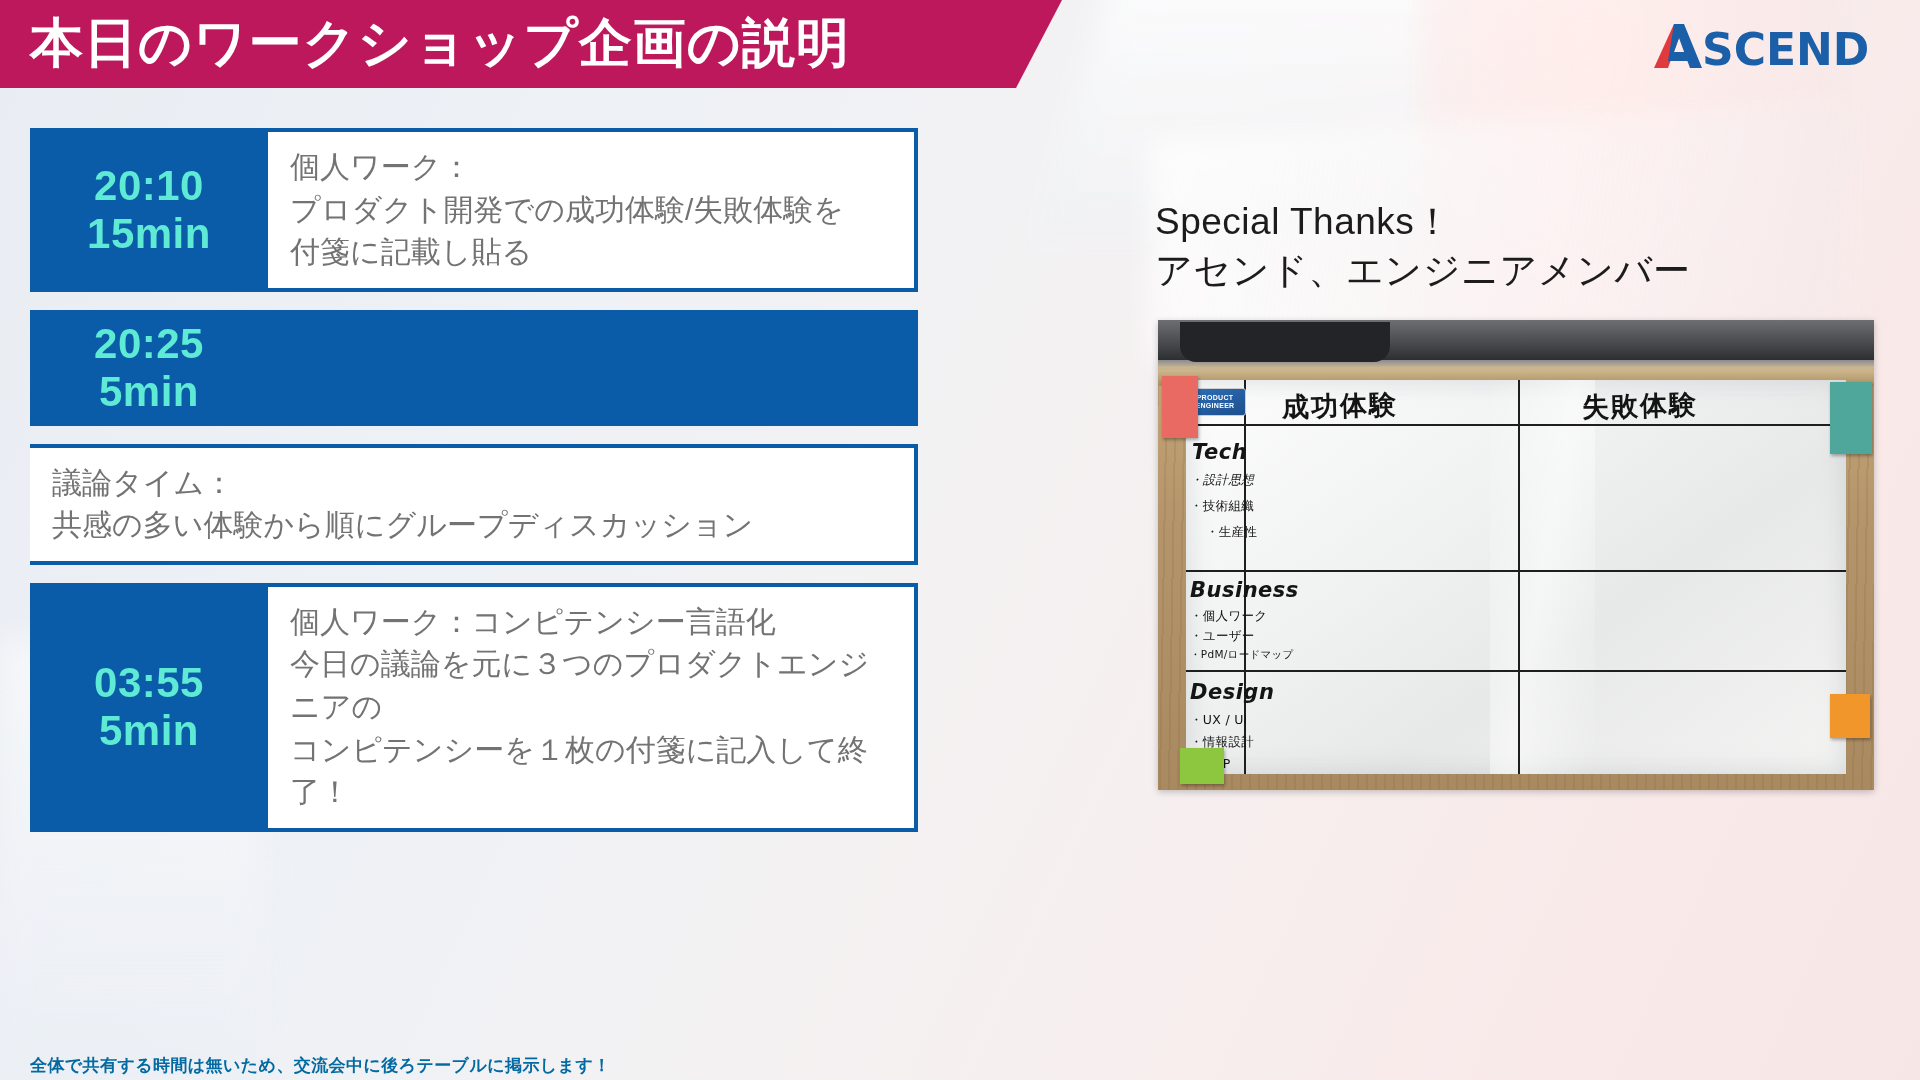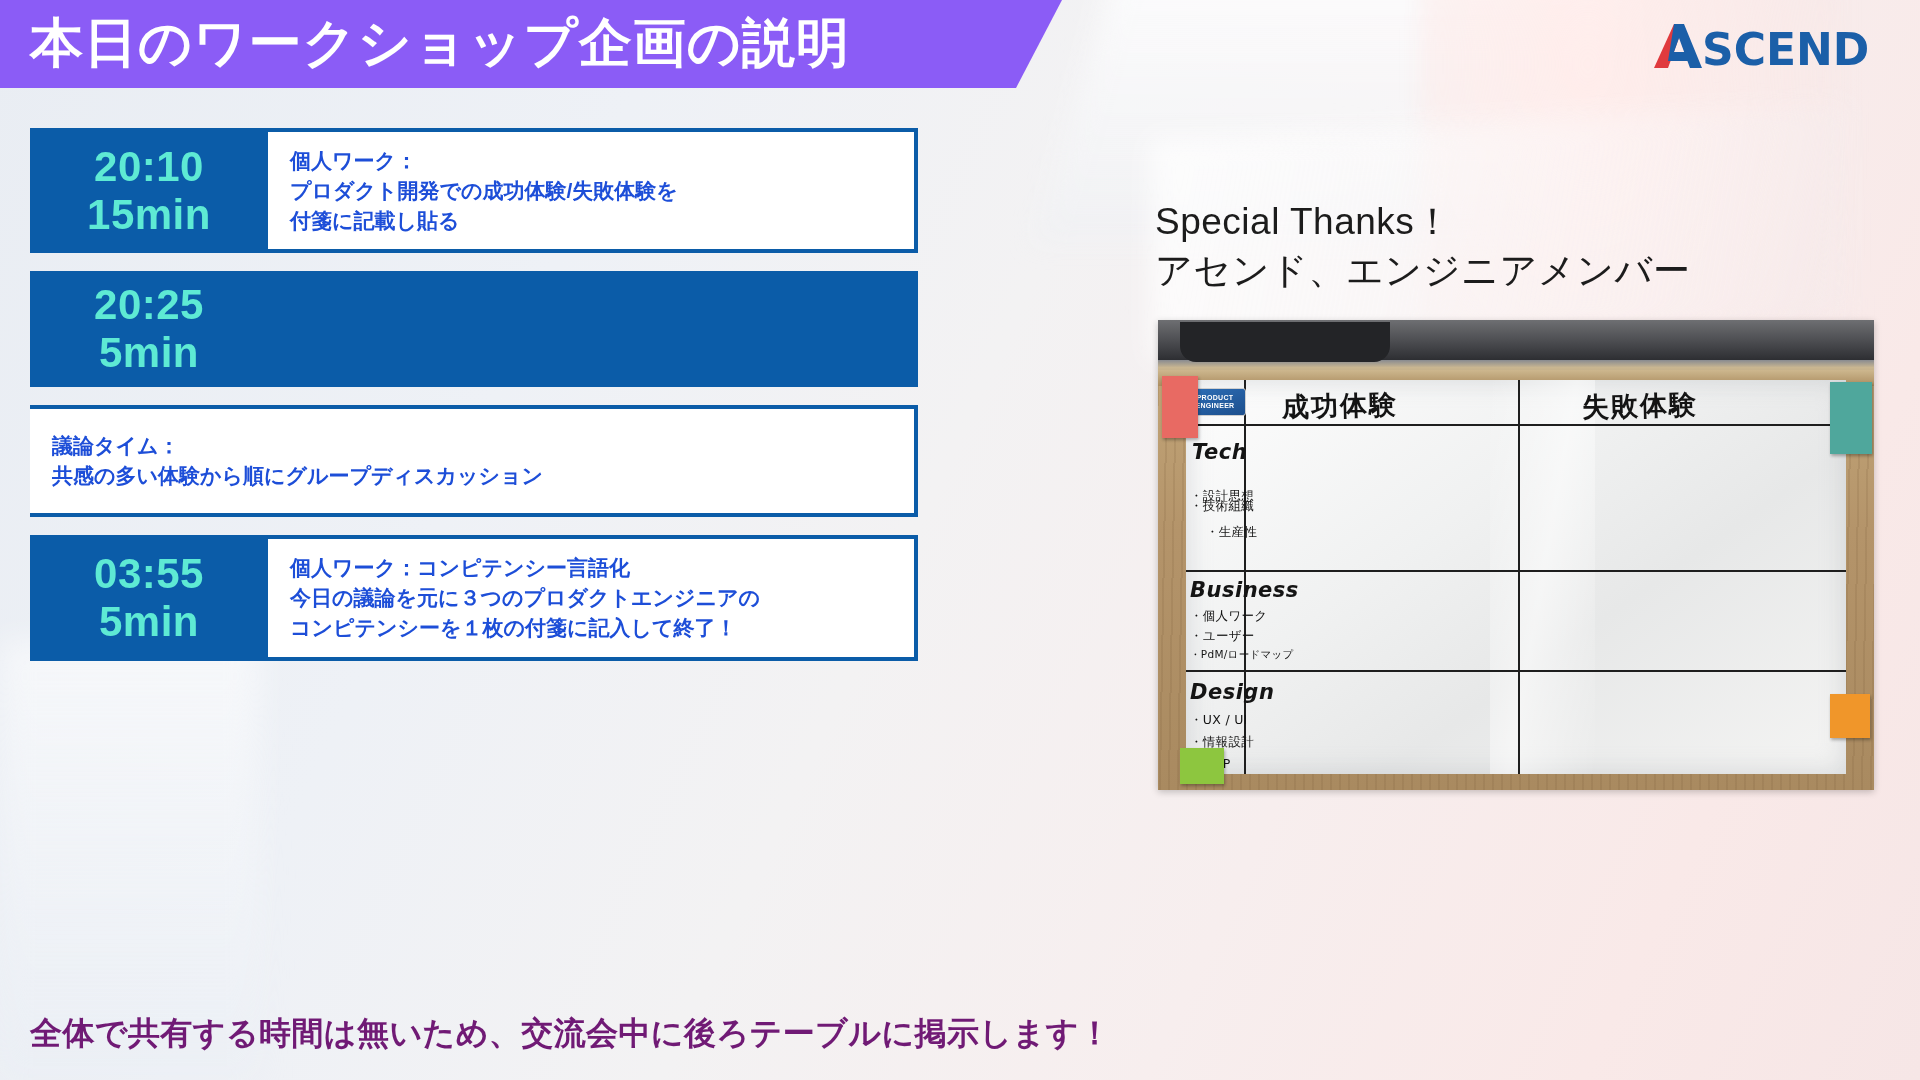--- a/index.html
+++ b/index.html
@@ -58,21 +58,21 @@
     background: linear-gradient(180deg, rgba(255,255,255,.55), rgba(226,234,244,.15));
     filter: blur(16px);
     z-index: 0;
   }
 
   
   .header-banner {
     position: absolute;
     left: 0; top: 0;
     width: 1062px; height: 88px;
-    background: #8b5cf6;
+    background: #be185d;
     clip-path: polygon(0 0, 1062px 0, 1016px 88px, 0 88px);
     z-index: 3;
     display: flex;
     align-items: center;
   }
   .header-title {
     color: #ffffff;
     font-size: 53px;
     font-weight: 700;
     letter-spacing: 1px;
@@ -124,33 +124,33 @@
 
   .row-body {
     flex: 1 1 auto;
     background: #ffffff;
     display: flex;
     align-items: center;
     padding: 14px 18px 14px 22px;
     min-height: 104px;
   }
   .row-body .desc {
-    color: #1d4ed8;
-    font-size: 21px;
-    font-weight: 700;
+    color: #737373;
+    font-size: 30px;
+    font-weight: 400;
     line-height: 1.42;
     white-space: pre-line;
   }
 
   .agenda-note {
     position: absolute;
-    left: 30px; top: 1012px;
-    font-size: 32px;
+    left: 30px; top: 1054px;
+    font-size: 17px;
     font-weight: 700;
-    color: #701a75;
+    color: #0369a1;
     letter-spacing: 0.4px;
     z-index: 2;
   }
 
   
   .thanks {
     position: absolute;
     left: 1155px; top: 198px;
     z-index: 2;
     color: #1c1c1c;
@@ -326,21 +326,21 @@
     <div class="bline h" style="top:44px;"></div>
     <div class="bline h" style="top:190px;"></div>
     <div class="bline h" style="top:290px;"></div>
     <div class="bline v" style="left:58px;"></div>
     <div class="bline v" style="left:332px;"></div>
 
     <div class="hand col-head" style="left:96px; top:8px;">成功体験</div>
     <div class="hand col-head" style="left:396px; top:8px;">失敗体験</div>
 
     <div class="hand cat-name" style="left:6px; top:60px;">Tech</div>
-    <div class="hand cat-item" style="left:4px; top:108px;">・設計思想</div>
+    <div class="hand cat-item" style="left:4px; top:92px;font-style:italic;">・設計思想</div>
     <div class="hand cat-item" style="left:4px; top:118px;">・技術組織</div>
     <div class="hand cat-item" style="left:20px; top:144px;">・生産性</div>
 
     <div class="hand cat-name" style="left:4px; top:198px;">Business</div>
     <div class="hand cat-item" style="left:4px; top:228px;">・個人ワーク</div>
     <div class="hand cat-item" style="left:4px; top:248px;">・ユーザー</div>
     <div class="hand cat-item" style="left:4px; top:268px; font-size:10.5px;">・PdM/ロードマップ</div>
 
     <div class="hand cat-name" style="left:4px; top:300px;">Design</div>
     <div class="hand cat-item" style="left:4px; top:332px;">・UX / UI</div>

